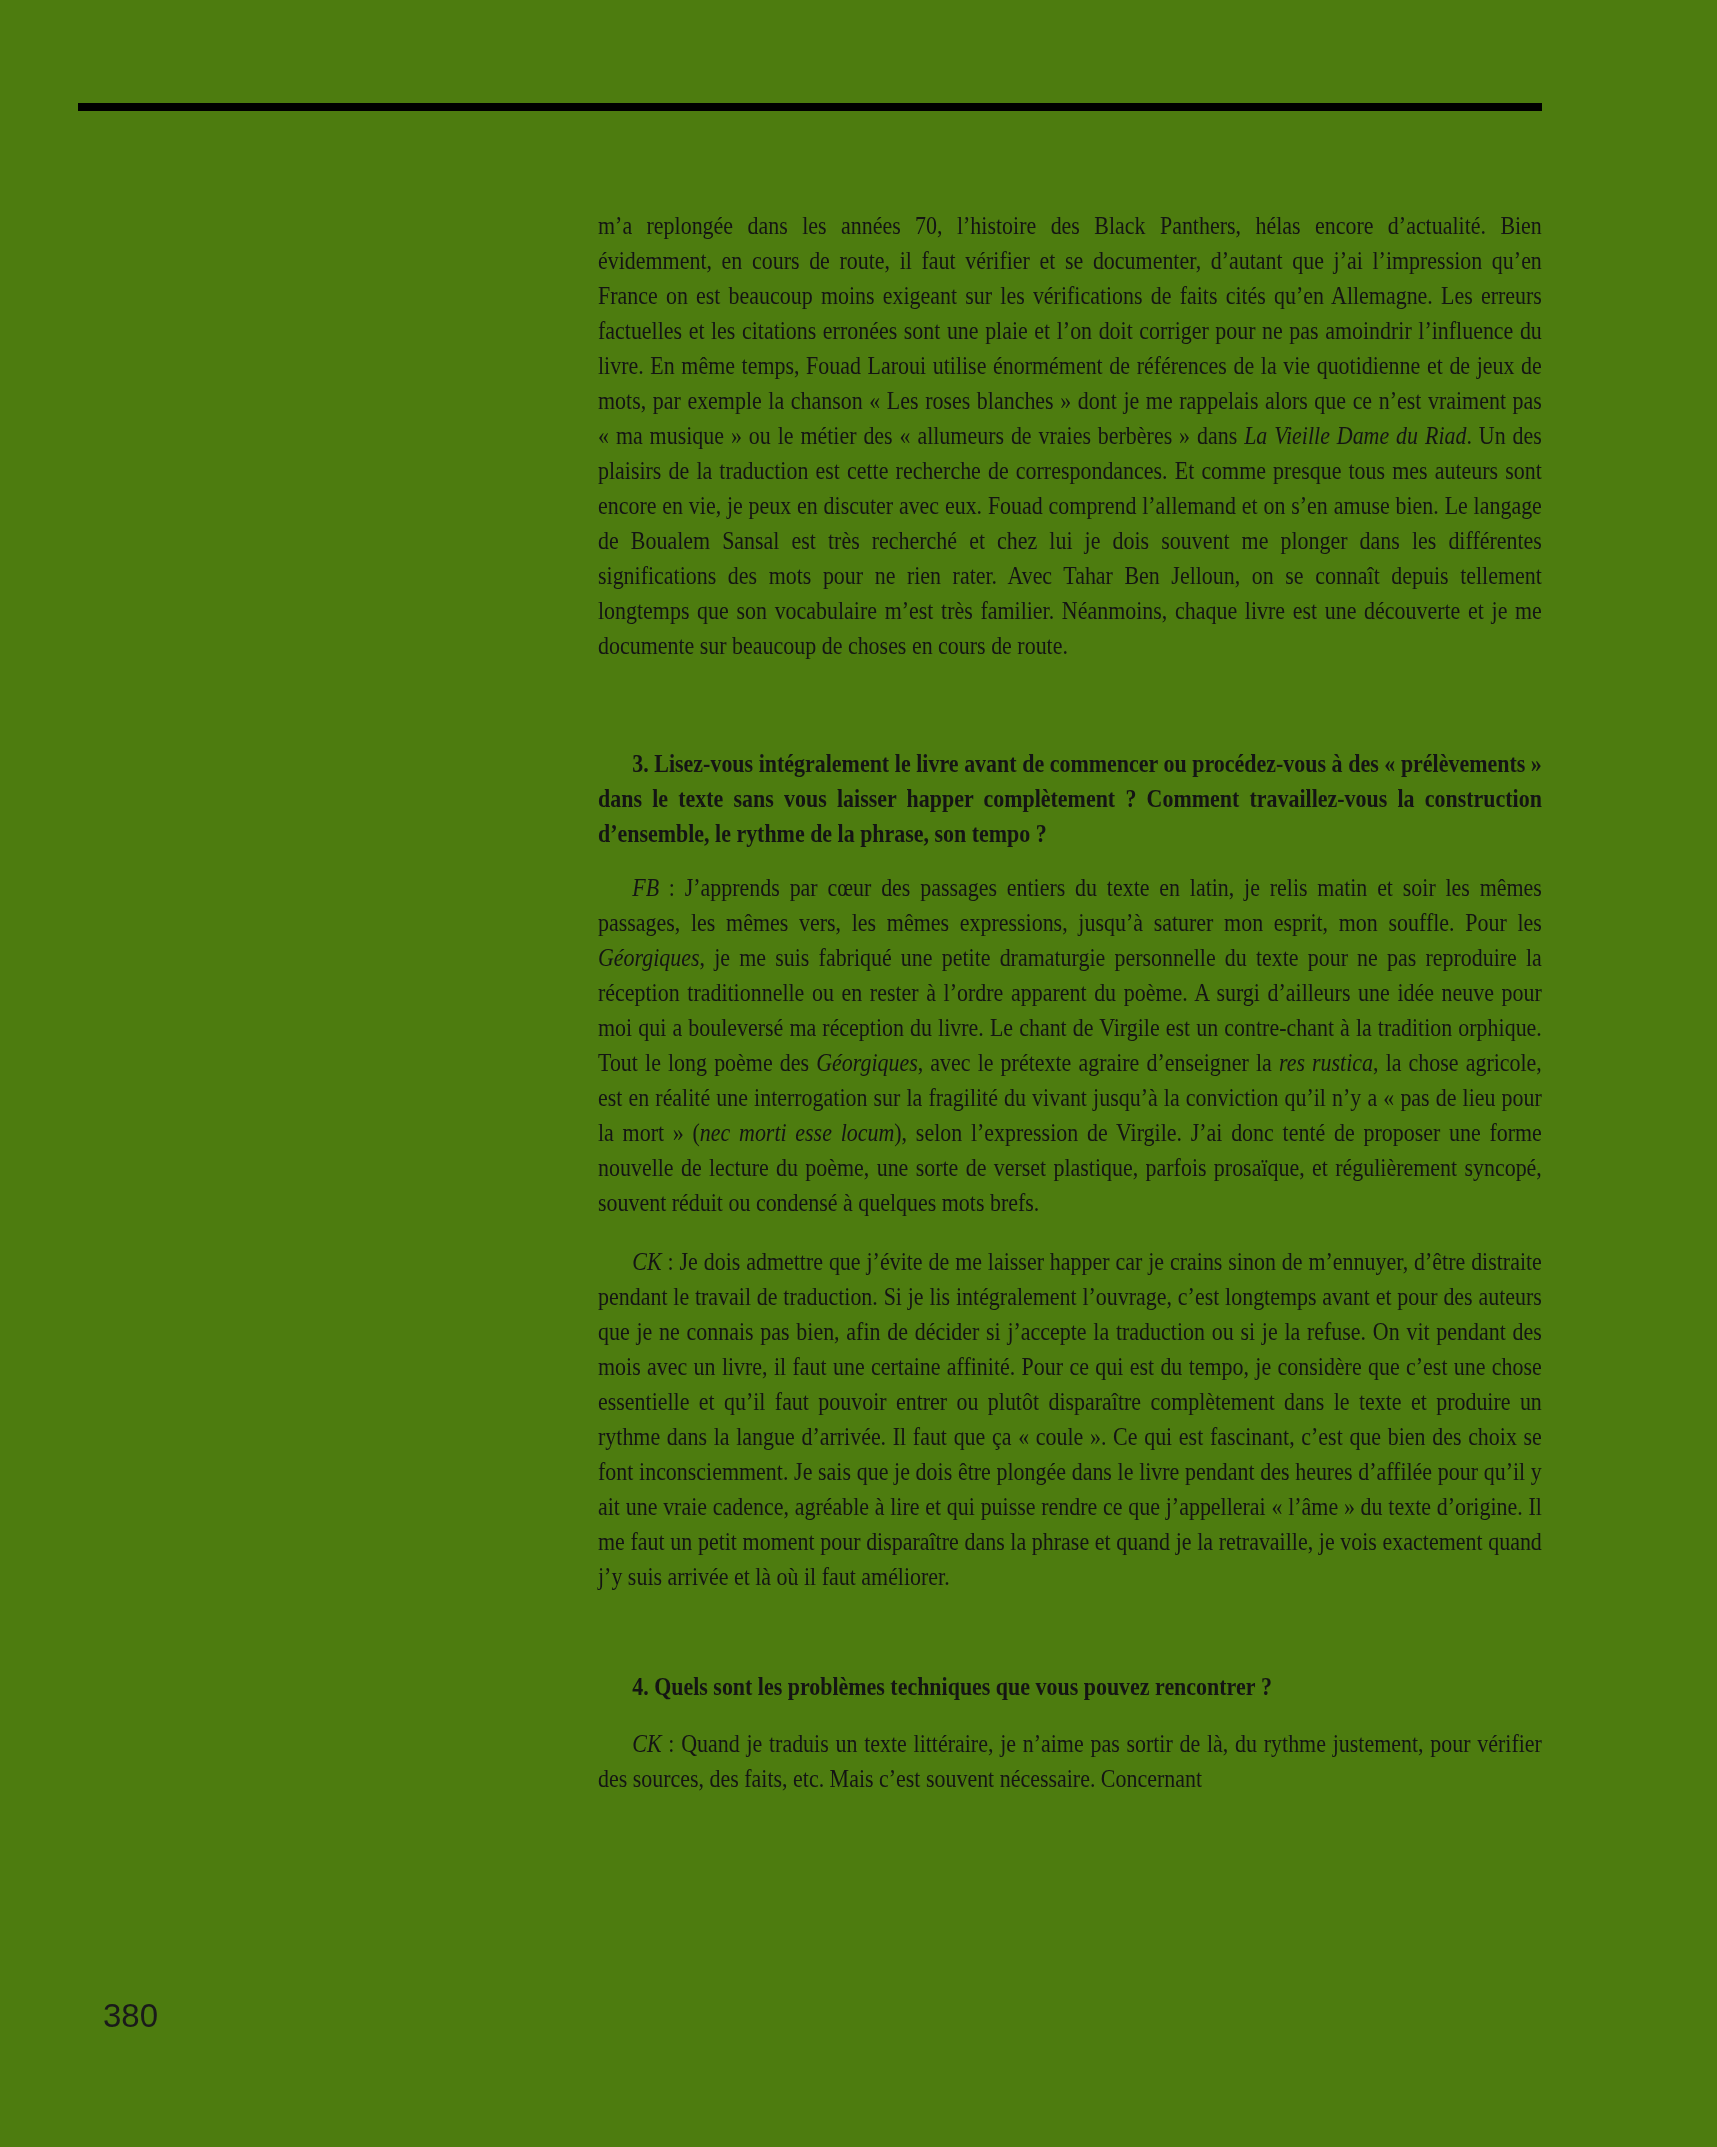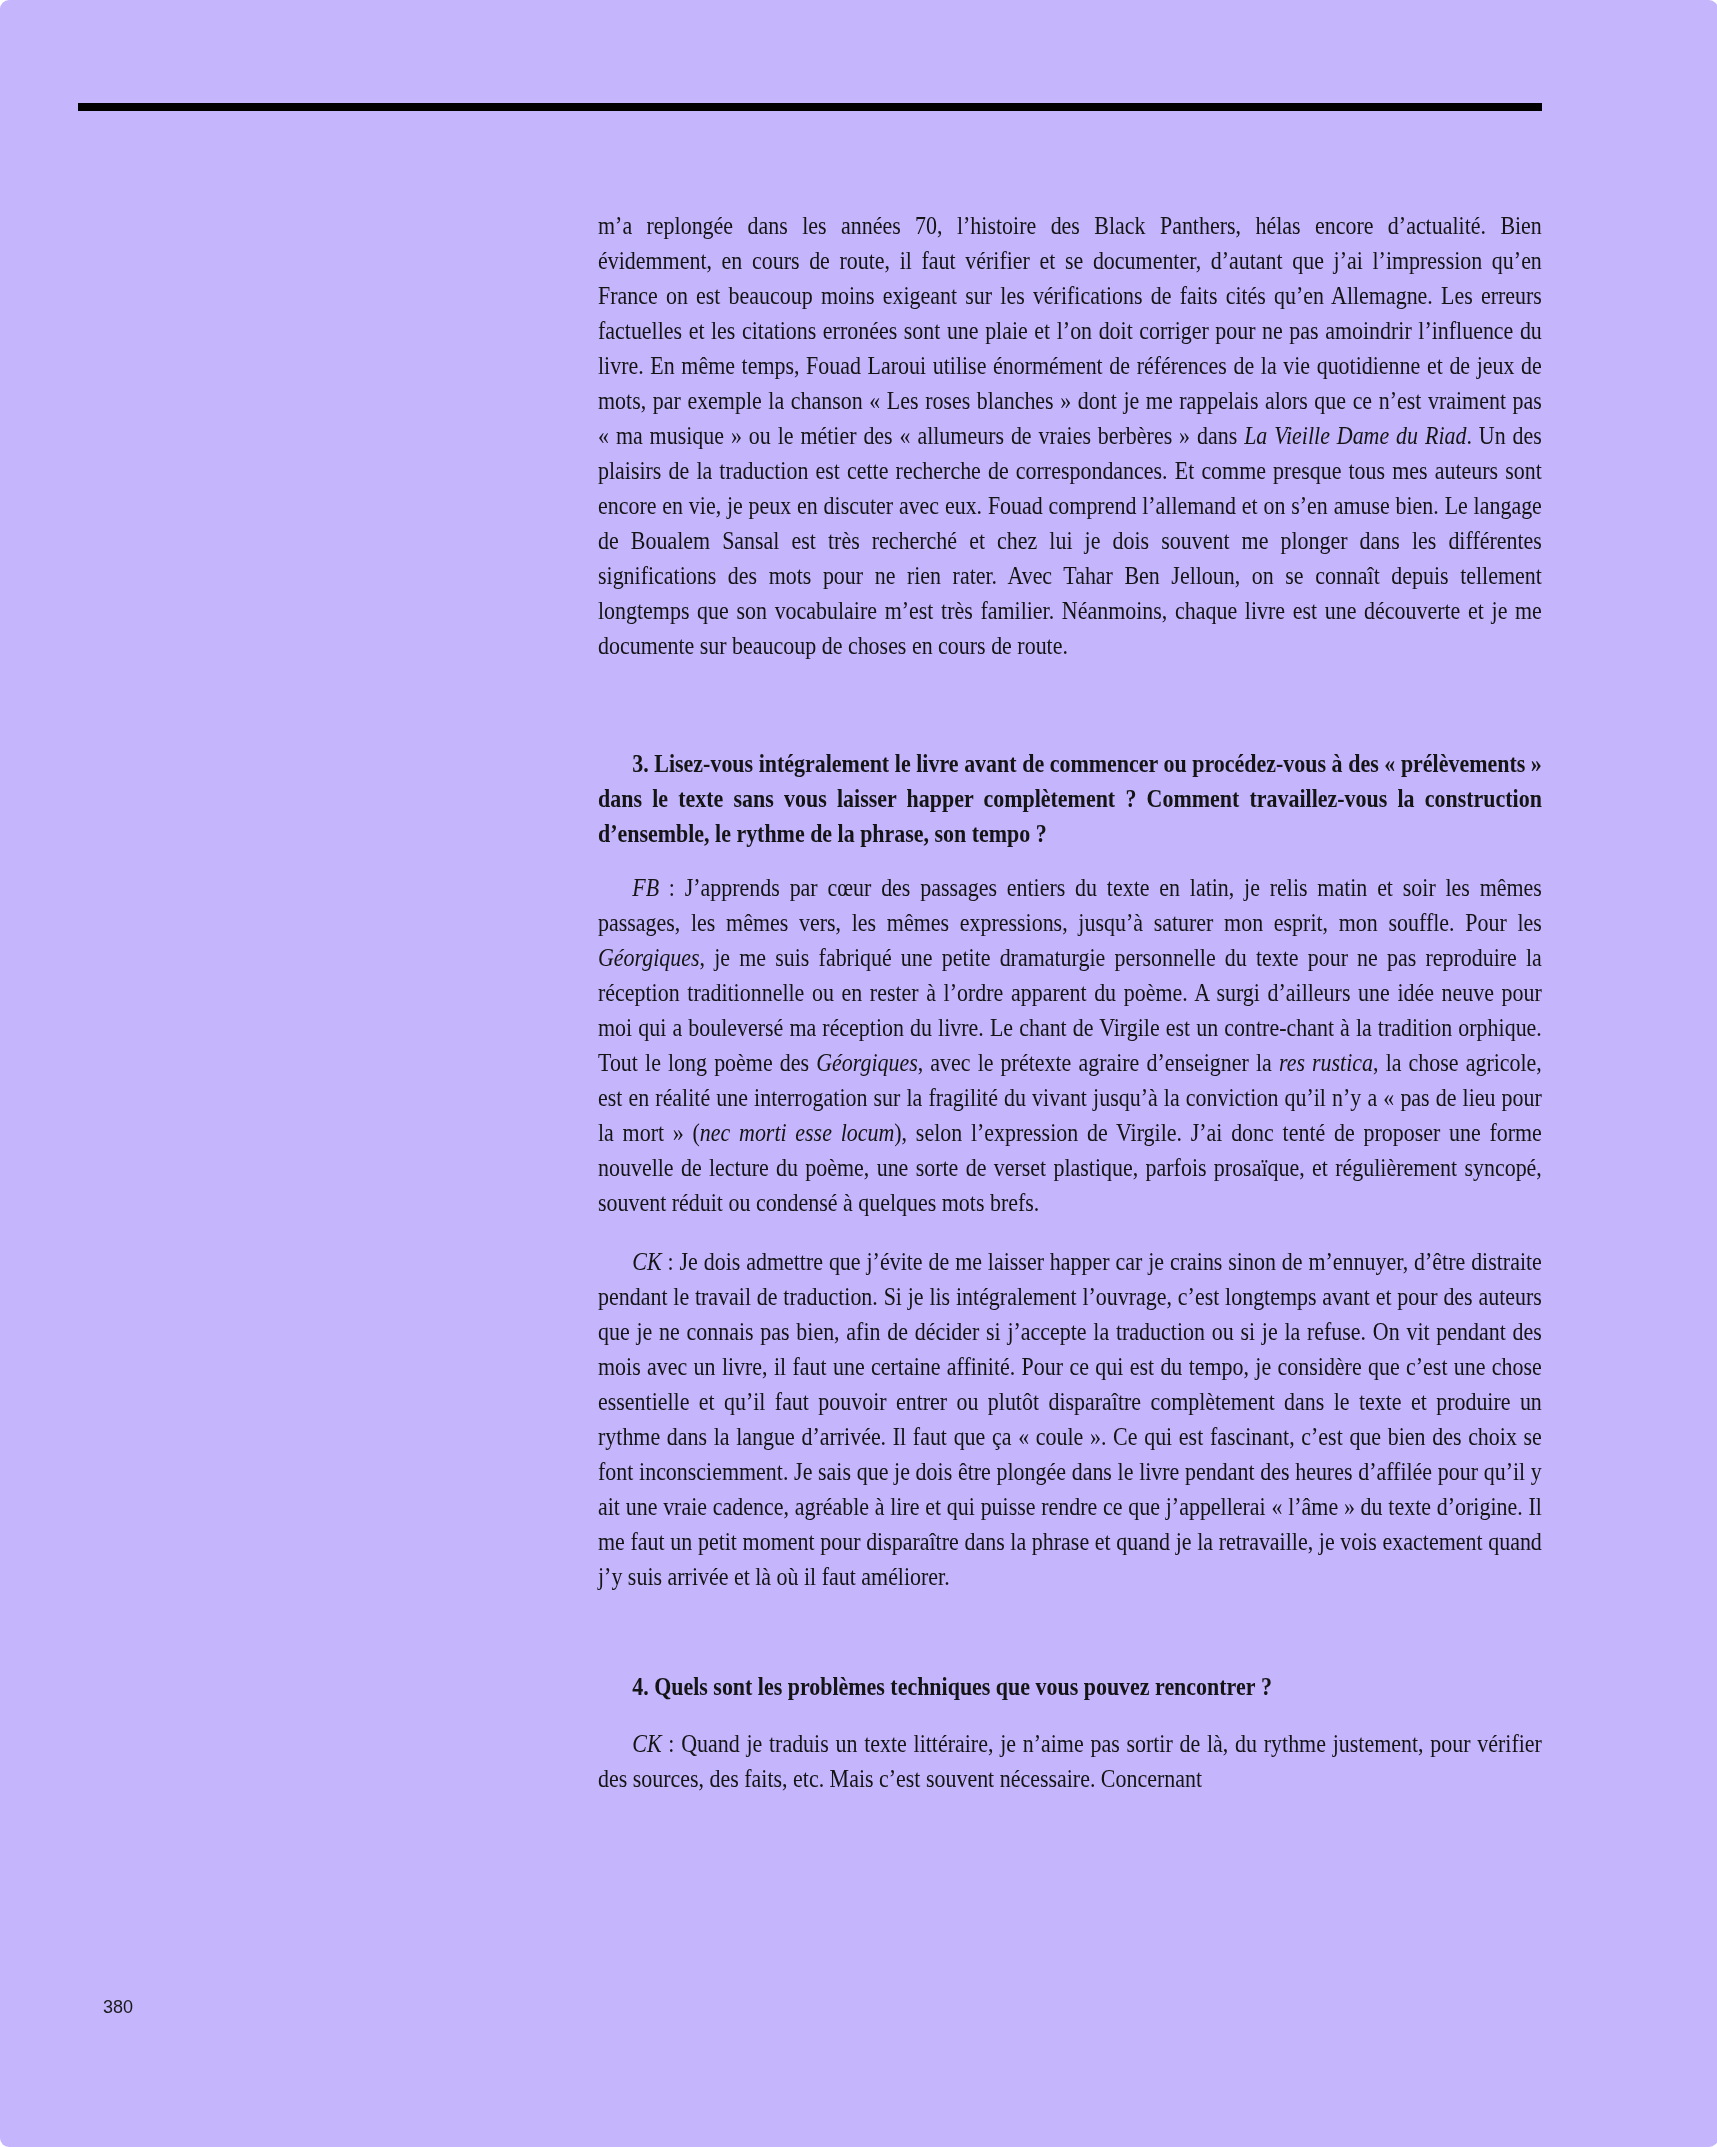--- a/index.html
+++ b/index.html
@@ -4,24 +4,23 @@
 <style>
   html, body {
     margin: 0;
     padding: 0;
     background: #ffffff;
   }
   .page {
     position: relative;
     width: 1718px;
     height: 2147px;
-    background: #c4b5fd;
+    background: #4d7c0f;
     overflow: hidden;
     font-family: "Liberation Serif", serif;
-    border-radius: 9px;
   }
   .header-rule {
     position: absolute;
     left: 78px;
     top: 103px;
     width: 1464px;
     height: 8.2px;
     background: #000000;
   }
   .text-block {
@@ -54,21 +53,21 @@
   [data-para="question-3"]  { margin-top: 83px; }
   [data-para="answer-fb"]   { margin-top: 19px; }
   [data-para="answer-ck"]   { margin-top: 24px; }
   [data-para="question-4"]  { margin-top: 75px; }
   [data-para="answer-ck-2"] { margin-top: 22px; }
   .page-number {
     position: absolute;
     left: 103px;
     top: 1997px;
     font-family: "Liberation Sans", sans-serif;
-    font-size: 18px;
+    font-size: 33px;
     color: #1a1a1a;
   }
 </style>
 </head>
 <body>
 
 <div class="page">
   <div class="header-rule"></div>
   <div class="text-block">
       <p class="para body" data-para="paragraph-continuation"><span>m’a replongée dans les années 70, l’histoire des Black Panthers, hélas encore d’actualité. Bien évidemment, en cours de route, il faut vérifier et se documenter, d’autant que j’ai l’impression qu’en France on est beaucoup moins exigeant sur les vérifications de faits cités qu’en Allemagne. Les erreurs factuelles et les citations erronées sont une plaie et l’on doit corriger pour ne pas amoindrir l’influence du livre. En même temps, Fouad Laroui utilise énormément de références de la vie quotidienne et de jeux de mots, par exemple la chanson «&nbsp;Les roses blanches&nbsp;» dont je me rappelais alors que ce n’est vraiment pas «&nbsp;ma musique&nbsp;» ou le métier des «&nbsp;allumeurs de vraies berbères&nbsp;» dans </span><span class="it">La Vieille Dame du Riad</span><span>. Un des plaisirs de la traduction est cette recherche de correspondances. Et comme presque tous mes auteurs sont encore en vie, je peux en discuter avec eux. Fouad comprend l’allemand et on s’en amuse bien. Le langage de Boualem Sansal est très recherché et chez lui je dois souvent me plonger dans les différentes significations des mots pour ne rien rater. Avec Tahar Ben Jelloun, on se connaît depuis tellement longtemps que son vocabulaire m’est très familier. Néanmoins, chaque livre est une découverte et je me documente sur beaucoup de choses en cours de route.</span></p>

